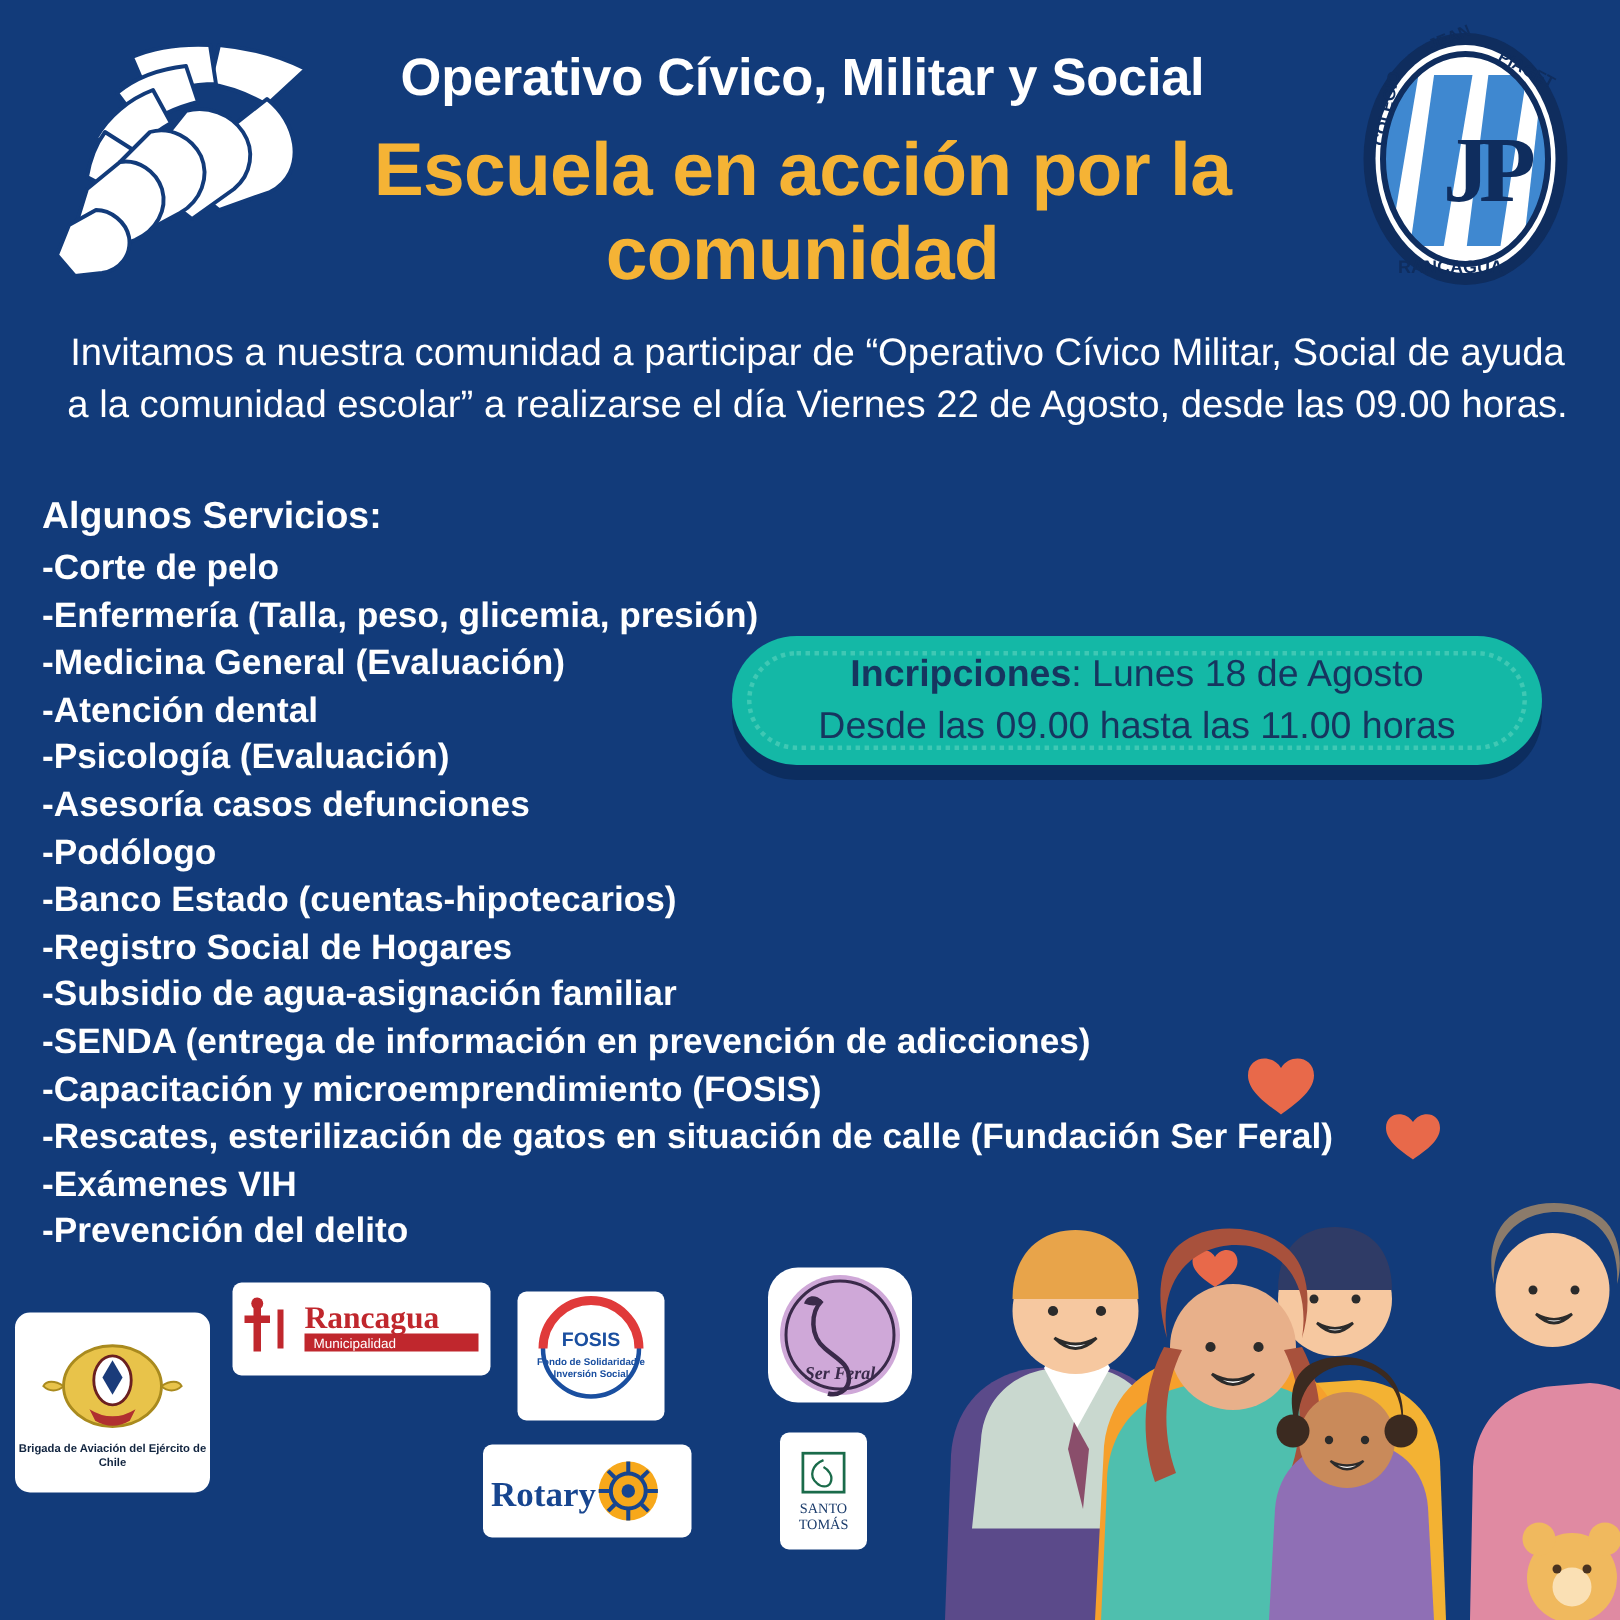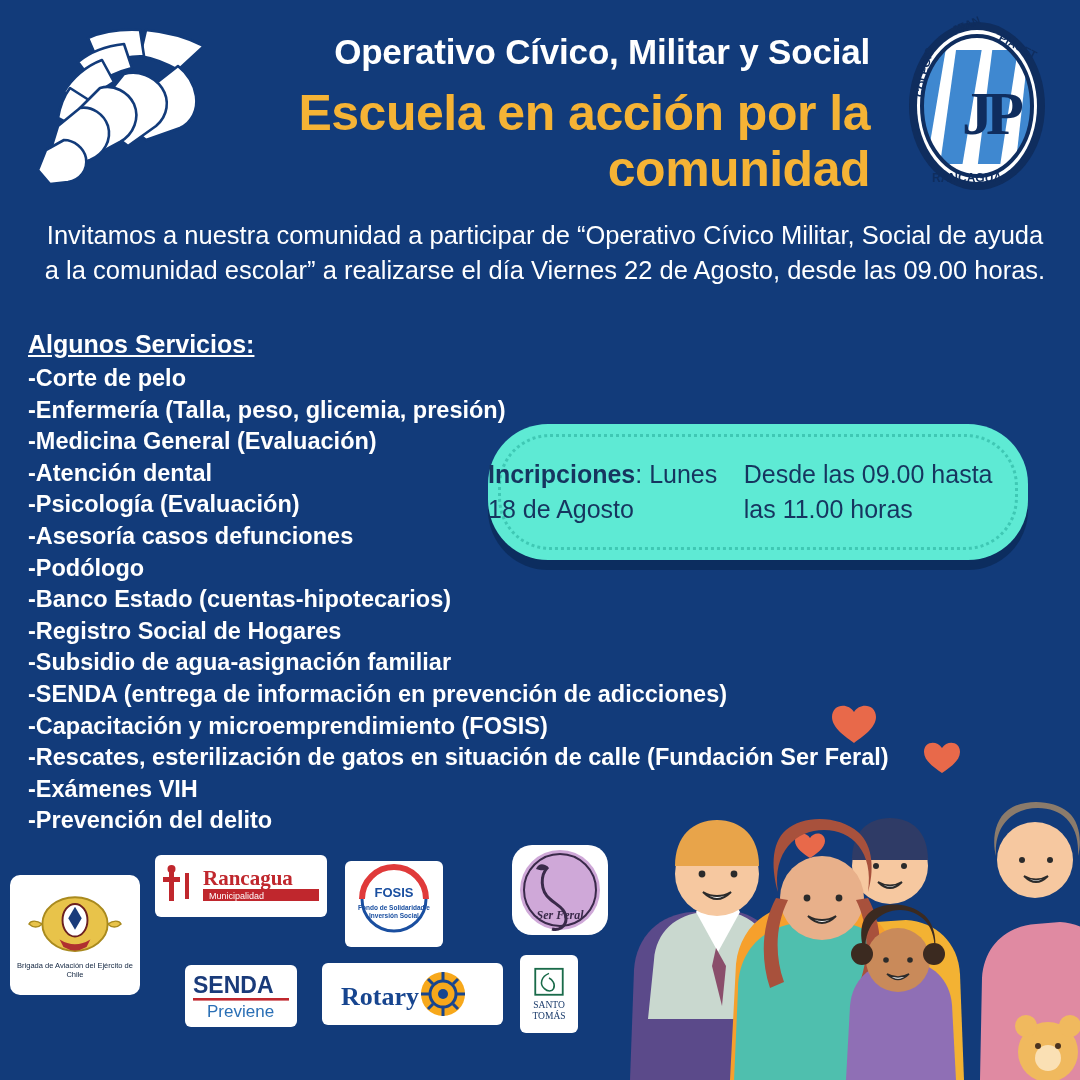--- a/index.html
+++ b/index.html
@@ -15,21 +15,21 @@
 
   
   .header {
     position: absolute; top: 0; left: 0; width: 1080px; height: 210px;
   }
   .hands {
     position: absolute; left: 28px; top: 22px; width: 200px; height: 170px;
   }
   .title-block {
     position: absolute; left: 200px; top: 32px; width: 670px;
-    text-align: right;
+    text-align: center;
   }
   .title-kicker {
     font-size: 35px; font-weight: bold; color: #ffffff;
     letter-spacing: -0.2px; line-height: 1.15;
   }
   .title-main {
     font-size: 50px; font-weight: bold; color: #f5b335;
     line-height: 1.12; margin-top: 13px; letter-spacing: -0.5px;
   }
 
@@ -43,32 +43,32 @@
     position: absolute; top: 218px; left: 40px; width: 1010px;
     text-align: center; font-size: 25.5px; line-height: 1.38; color: #fff;
   }
   .intro b { font-weight: normal; }
 
   
   .services {
     position: absolute; top: 330px; left: 28px; width: 880px;
   }
   .services-title {
-    font-size: 25px; font-weight: bold; margin-bottom: 4px; text-decoration: underline;
+    font-size: 25px; font-weight: bold; margin-bottom: 4px;
   }
   .service-item {
     font-size: 23.5px; line-height: 1.345; white-space: nowrap; font-weight: bold;
   }
 
   
   .insc-card {
-    position: absolute; left: 488px; top: 424px; width: 540px; height: 136px;
-    background: #5eead4; border-radius: 60px;
+    position: absolute; left: 488px; top: 424px; width: 540px; height: 86px;
+    background: #14b8a6; border-radius: 60px;
     box-shadow: 0 10px 0 rgba(8,34,72,0.55);
-    display: flex; flex-direction: row; align-items: center; justify-content: center;
+    display: flex; flex-direction: column; align-items: center; justify-content: center;
     color: #16355f;
   }
   .insc-card::before {
     content: ""; position: absolute; left: 10px; top: 10px; right: 10px; bottom: 10px;
     border-radius: 52px;
     border: 3px dotted #3fc8b4;
   }
   .insc-line {
     font-size: 25px; line-height: 1.42; position: relative; z-index: 2;
   }
@@ -82,25 +82,25 @@
   .logo-box {
     position: absolute; background: #ffffff; border-radius: 6px;
     display: flex; align-items: center; justify-content: center;
     overflow: hidden;
   }
   .lg-aviacion { left: 10px; top: 30px; width: 130px; height: 120px; border-radius: 10px; flex-direction: column; }
   .lg-rancagua { left: 155px; top: 10px; width: 172px; height: 62px; }
   .lg-fosis    { left: 345px; top: 16px;  width: 98px;  height: 86px; }
   .lg-serferal { left: 512px; top: 0px;  width: 96px;  height: 90px; border-radius: 20px; }
   .lg-senda    { left: 185px; top: 120px; width: 112px; height: 62px; }
-  .lg-rotary   { left: 322px; top: 118px; width: 181px; height: 62px; }
+  .lg-rotary   { left: 322px; top: 118px; width: 139px; height: 62px; }
   .lg-santo    { left: 520px; top: 110px; width: 58px;  height: 78px; }
 
   .cap {
-    font-size: 7.5px; color: #11243f; text-align: center; font-weight: normal; line-height: 1.25;
+    font-size: 7.5px; color: #11243f; text-align: center; font-weight: bold; line-height: 1.25;
   }
 </style>
 </head>
 <body>
 
 <div class="header">
 
   <div class="hands">
     <svg viewBox="0 0 200 170" width="200" height="170">
       <g fill="#ffffff" stroke="#123b7a" stroke-width="2.6" stroke-linejoin="round" stroke-linecap="round">
@@ -300,27 +300,20 @@
   <div class="logo-box lg-serferal">
     <svg viewBox="0 0 96 90" width="96" height="90">
       <circle cx="48" cy="45" r="40" fill="#cfa8d8"></circle>
       <circle cx="48" cy="45" r="36" fill="none" stroke="#3a2a4a" stroke-width="2"></circle>
       <path d="M36 22 c-8 8-8 24 2 32 8 7 16 10 16 20 0 8-8 12-14 10" fill="none" stroke="#3a2a4a" stroke-width="3"></path>
       <path d="M36 22 c-4-4-10-4-12 2 6 2 9 2 12-2z" fill="#3a2a4a"></path>
       <text x="48" y="74" text-anchor="middle" font-family="Liberation Serif, serif" font-size="12" font-style="italic" font-weight="bold" fill="#3a2a4a">Ser Feral</text>
     </svg>
   </div>
 
-  <div class="logo-box lg-senda">
-    <svg viewBox="0 0 112 62" width="112" height="62">
-      <text x="8" y="28" font-family="Liberation Sans, sans-serif" font-size="23" font-weight="bold" fill="#1a3b7a">SENDA</text>
-      <rect x="8" y="33" width="96" height="2.6" fill="#c0272d"></rect>
-      <text x="22" y="52" font-family="Liberation Sans, sans-serif" font-size="17" fill="#2a6fb5">Previene</text>
-    </svg>
-  </div>
 
   <div class="logo-box lg-rotary">
     <svg viewBox="0 0 155 62" width="155" height="62">
       <text x="6" y="42" font-family="Liberation Serif, serif" font-size="26" font-weight="bold" fill="#17458f">Rotary</text>
       <g transform="translate(108,31)">
         <circle r="22" fill="#f7a81b"></circle>
         <circle r="13" fill="none" stroke="#17458f" stroke-width="3"></circle>
         <circle r="5" fill="#17458f"></circle>
         <g stroke="#17458f" stroke-width="3">
           <line x1="0" y1="-22" x2="0" y2="-14"></line>

